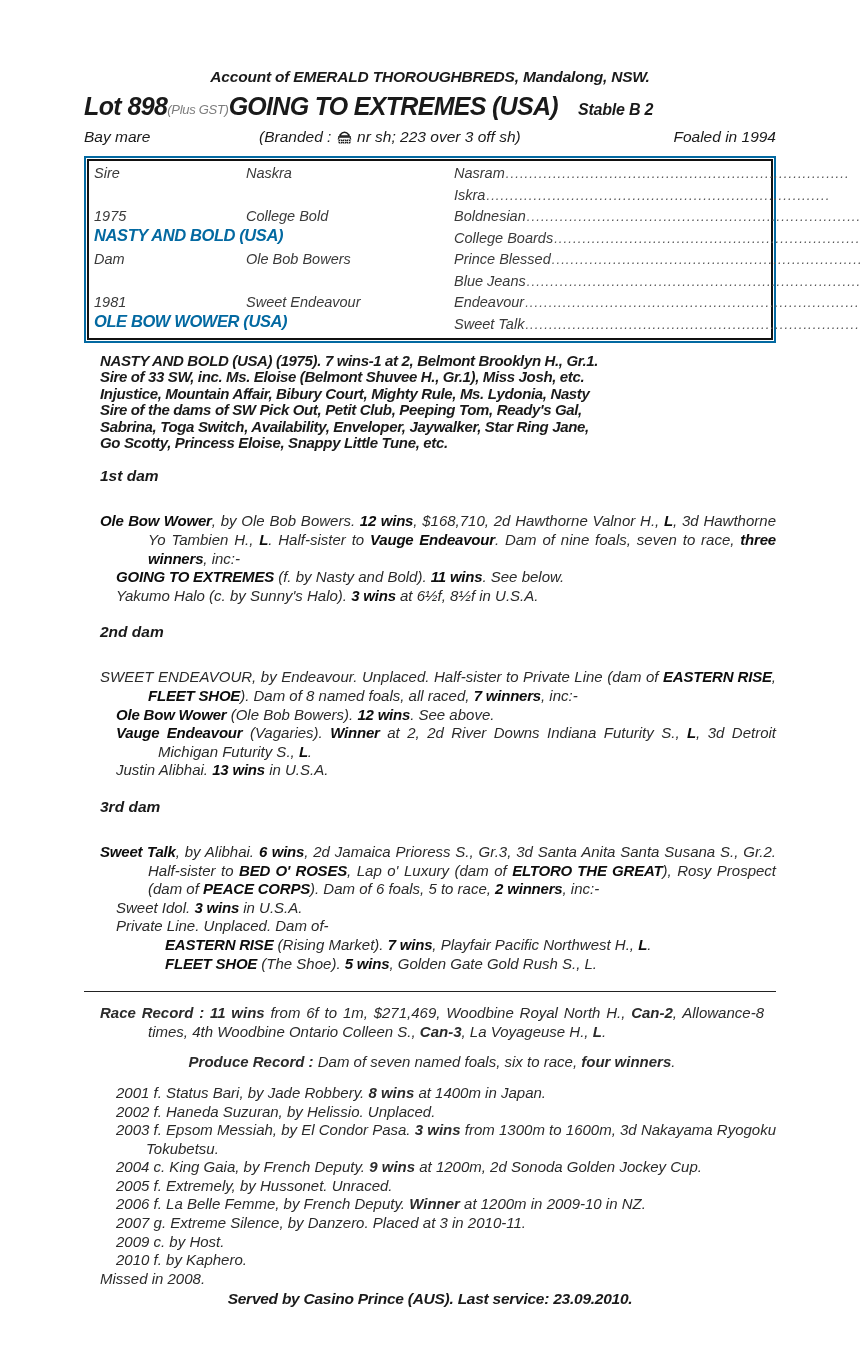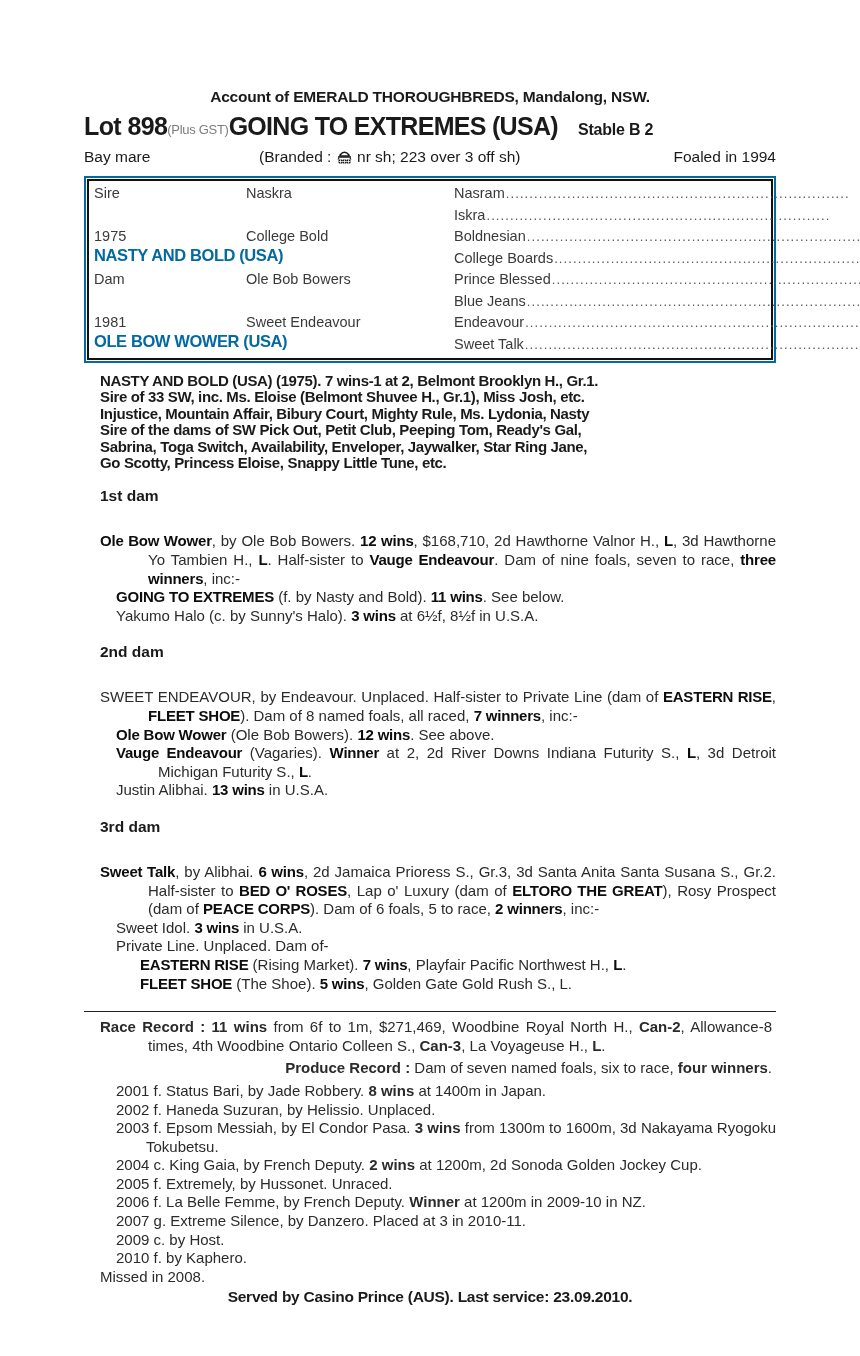--- a/index.html
+++ b/index.html
@@ -12,21 +12,22 @@
     height: 1356px;
     font-family: "Liberation Sans", sans-serif;
     color: #1a1a1a;
     -webkit-font-smoothing: antialiased;
   }
   .page {
     position: relative;
     width: 860px;
     height: 1004px;
     box-sizing: border-box;
-    padding: 88px 84px 0 84px;
+    padding: 68px 84px 0 84px;
+    font-style: italic;
   }
 
   
   .account-line {
     text-align: center;
     font-weight: bold;
     font-size: 15.5px;
     letter-spacing: -0.2px;
     margin: 0 0 6px 0;
     white-space: nowrap;
@@ -155,35 +156,35 @@
     line-height: 18.6px;
     text-align: justify;
     text-justify: inter-word;
     margin: 0;
     color: #2b2b2b;
   }
   .ent b, .ent strong { color: #0d0d0d; letter-spacing: -0.2px; }
   .lvl1 { margin-left: 16px;  text-indent: 0; padding-left: 48px; margin-top: 27px; }
   .lvl1 > .hang { margin-left: -48px; }
   .lvl2 { margin-left: 32px;  padding-left: 0; }
-  .lvl3 { margin-left: 56px;  padding-left: 0; }
+  .lvl3 { margin-left: 81px;  padding-left: 0; }
   .nojust { text-align: left; }
 
   
   .rule {
     border: 0;
     border-top: 1.6px solid #222;
     margin: 14px 0 6px 0;
   }
   .rec {
     font-size: 15px;
     line-height: 18.6px;
     text-align: justify;
     color: #2b2b2b;
-    margin: 4px;
+    margin: 12px;
     margin-left: 16px;
     padding-left: 48px;
   }
   .rec > .hang { margin-left: -48px; font-weight: bold; }
   .produce-list {
     margin: 0 0 0 32px;
     padding: 0;
     list-style: none;
   }
   .produce-list li {
@@ -377,29 +378,29 @@
       <b>FLEET SHOE</b><span> (The Shoe). </span><b>5 wins</b><span>, Golden Gate Gold Rush S., L.</span>
     </p>
   </div>
 
   <hr class="rule">
 
   <p class="rec">
     <b class="hang">Race Record : </b><b>11 wins</b><span> from 6f to 1m, $271,469, Woodbine Royal North H., </span><b>Can-2</b><span>, Allowance-8 times, 4th Woodbine Ontario Colleen S., </span><b>Can-3</b><span>, La Voyageuse H., </span><b>L</b><span>.</span>
   </p>
 
-  <p class="rec" style="text-align:right;">
+  <p class="rec" style="text-align:center;">
     <b class="hang">Produce Record : </b><span>Dam of seven named foals, six to race, </span><b>four winners</b><span>.</span>
   </p>
 
   <ul class="produce-list">
     <li class="noind"><span>2001 f. Status Bari, by Jade Robbery. </span><b>8 wins</b><span> at 1400m in Japan.</span></li>
     <li class="noind"><span>2002 f. Haneda Suzuran, by Helissio. Unplaced.</span><b></b><span></span></li>
     <li><span>2003 f. Epsom Messiah, by El Condor Pasa. </span><b>3 wins</b><span> from 1300m to 1600m, 3d Nakayama Ryogoku Tokubetsu.</span></li>
-    <li><span>2004 c. King Gaia, by French Deputy. </span><b>2 wins</b><span> at 1200m, 2d Sonoda Golden Jockey Cup.</span></li>
+    <li><span>2004 c. King Gaia, by French Deputy. </span><b>9 wins</b><span> at 1200m, 2d Sonoda Golden Jockey Cup.</span></li>
     <li class="noind"><span>2005 f. Extremely, by Hussonet. Unraced.</span><b></b><span></span></li>
     <li class="noind"><span>2006 f. La Belle Femme, by French Deputy. </span><b>Winner</b><span> at 1200m in 2009-10 in NZ.</span></li>
     <li class="noind"><span>2007 g. Extreme Silence, by Danzero. Placed at 3 in 2010-11.</span><b></b><span></span></li>
     <li class="noind"><span>2009 c. by Host.</span><b></b><span></span></li>
     <li class="noind"><span>2010 f. by Kaphero.</span><b></b><span></span></li>
     <li class="noind" style="padding-left:0;text-indent:0;margin-left:-16px;"><span>Missed in 2008.</span><b></b><span></span></li>
   </ul>
 
   <div class="served">Served by Casino Prince (AUS). Last service: 23.09.2010.</div>
 

